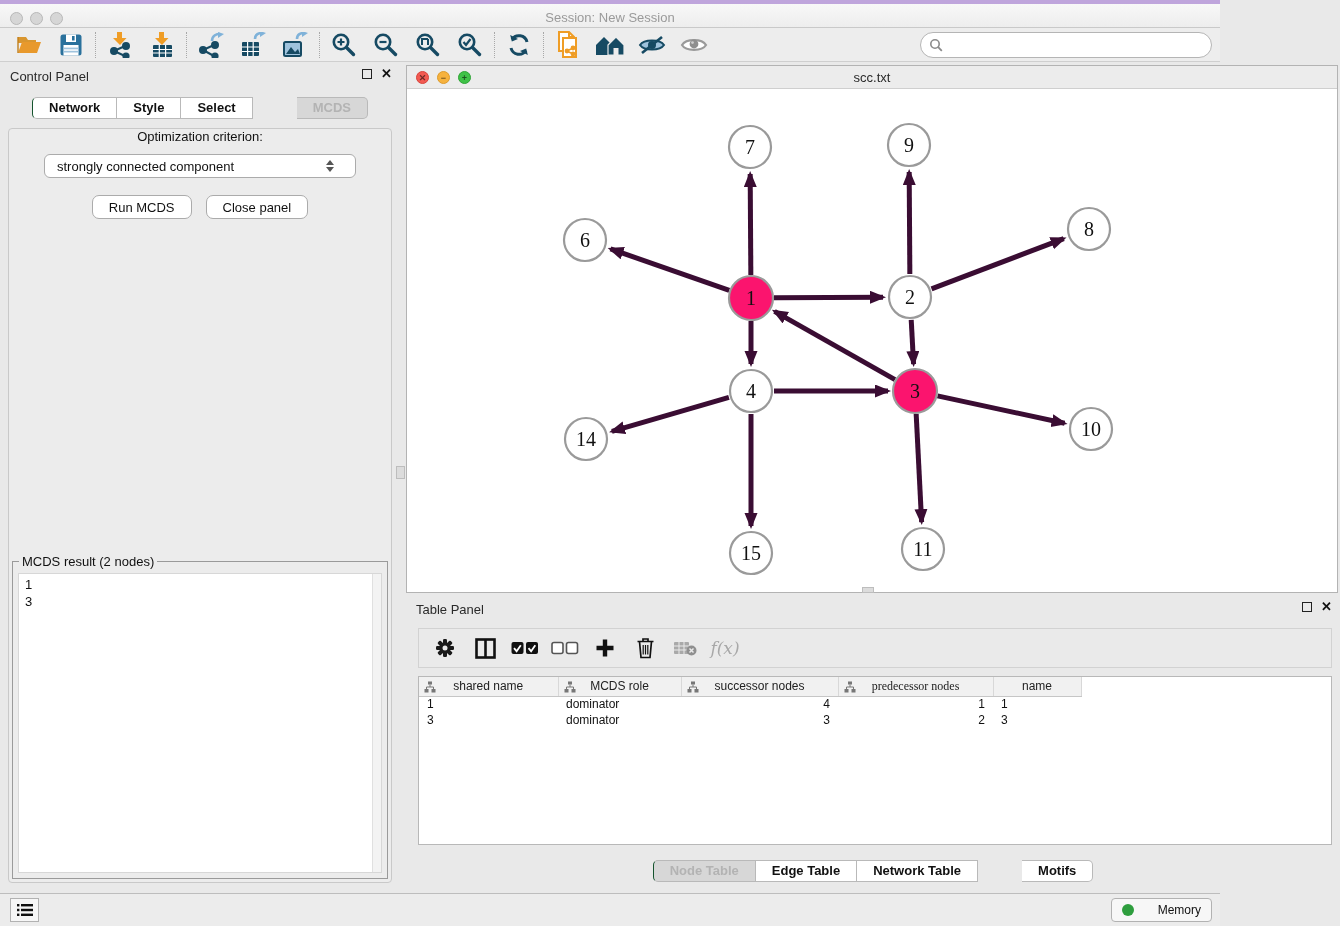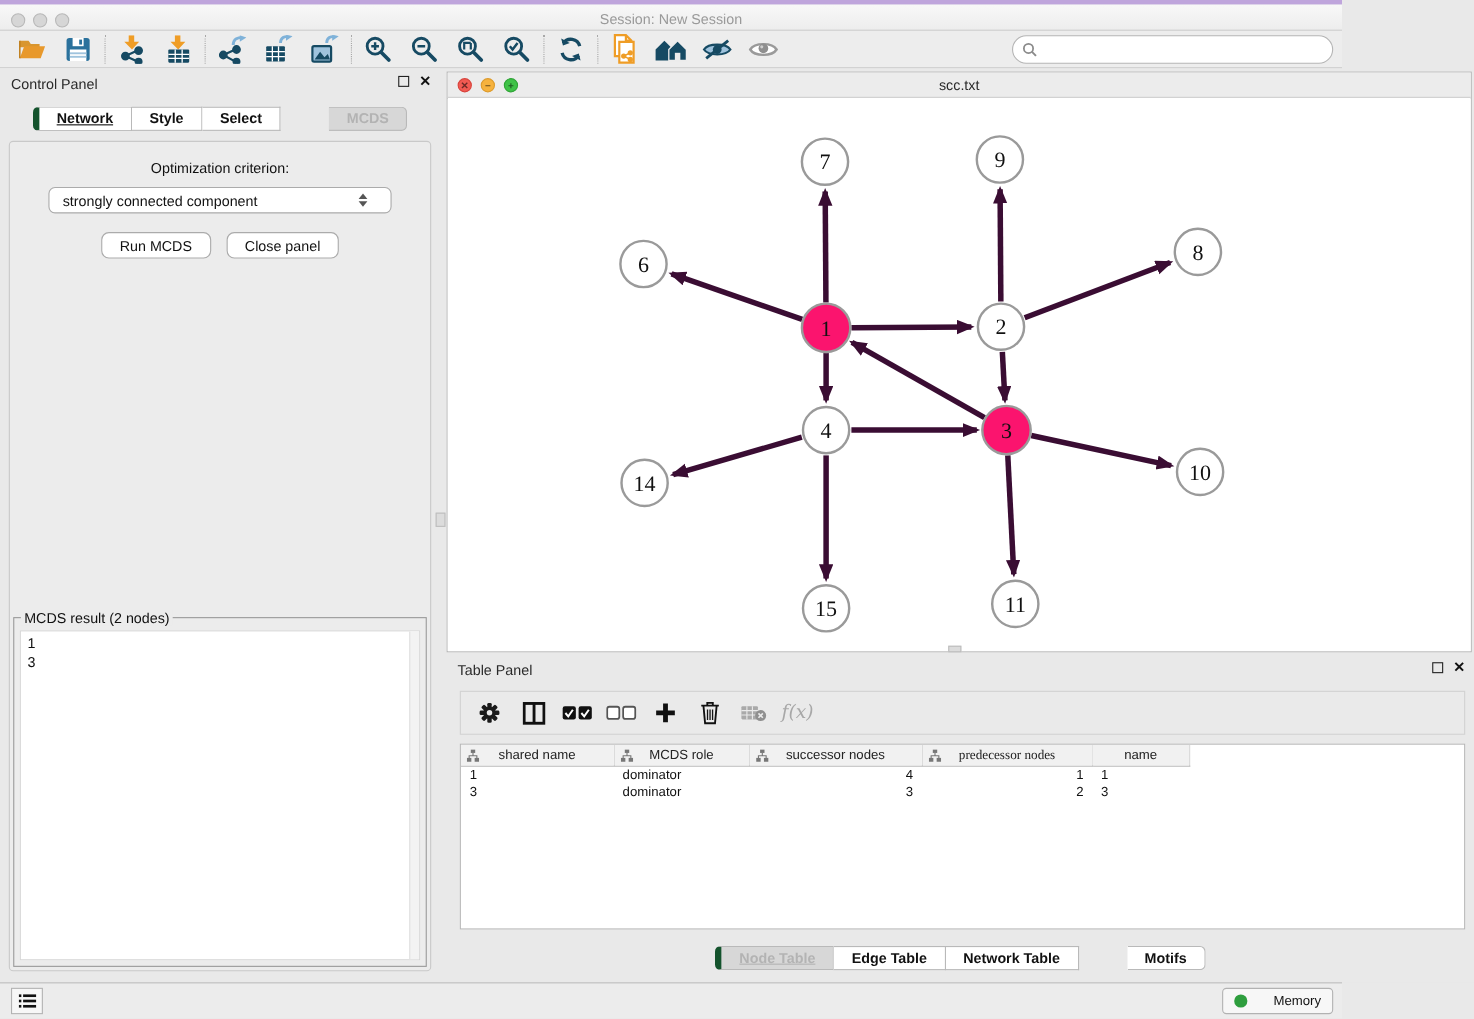--- a/index.html
+++ b/index.html
@@ -29,26 +29,26 @@
   .panel-title { position:absolute; left:10px; top:7px; font-size:13px; color:#2a2a2a; }
   .ph-icons { position:absolute; right:8px; top:7px; display:flex; gap:9px; align-items:center; }
   .float-ico { width:10px; height:10px; border:1.5px solid #222; }
   .close-ico { font-size:13px; font-weight:bold; color:#111; line-height:10px; }
 
   
   .control-panel { position:absolute; left:0; top:62px; width:400px; height:831px; background:#e9e9e9; }
   .seg-tabs { position:absolute; top:35px; left:0; right:0; display:flex; justify-content:center; }
   .seg-tab { height:22px; line-height:20px; padding:0 16px; background:#fff; border:1px solid #b9b9b9;
     border-left:none; font-size:13px; font-weight:bold; color:#111; }
-  .seg-tab:first-child { border-left:6px solid #14532d; border-radius:5px 0 0 5px;text-decoration:underline; }
+  .seg-tab:first-child { border-left:1px solid #14532d; border-radius:5px 0 0 5px; }
   .seg-tab:last-child { border-radius:0 5px 5px 0;margin-left:44px; }
   .seg-tab.active { background:#d7d7d7; color:#b3b3b3; }
   .cp-content { position:absolute; left:8px; right:8px; top:66px; height:755px;
     background:#ececec; border:1px solid #c9c9c9; border-radius:4px; }
-  .opt-label { text-align:center; margin-top:16px; font-size:13px; color:#111; }
+  .opt-label { text-align:center; margin-top:0; font-size:13px; color:#111; }
   .dropdown { margin:10px auto 10px auto; width:312px; height:24px; background:#fff; border:1px solid #ababab;
     border-radius:6px; display:flex; align-items:center; padding:0 21px 0 12px; font-size:13px; color:#111; }
   .dd-steppers { margin-left:auto; display:flex; flex-direction:column; gap:2px; align-items:center; }
   .dd-steppers i { width:0; height:0; border-left:4px solid transparent; border-right:4px solid transparent; display:block; }
   .dd-up { border-bottom:5px solid #555; }
   .dd-down { border-top:5px solid #555; }
   .btn-row { display:flex; justify-content:center; gap:14px; margin-top:17px; }
   .mac-btn { height:24px; padding:0 16px; background:#fff; border:1px solid #ababab; border-radius:7px;
     font-size:13px; color:#111; display:flex; align-items:center; }
   .result-fieldset { position:absolute; left:3px; right:3px; top:432px; bottom:3px;

